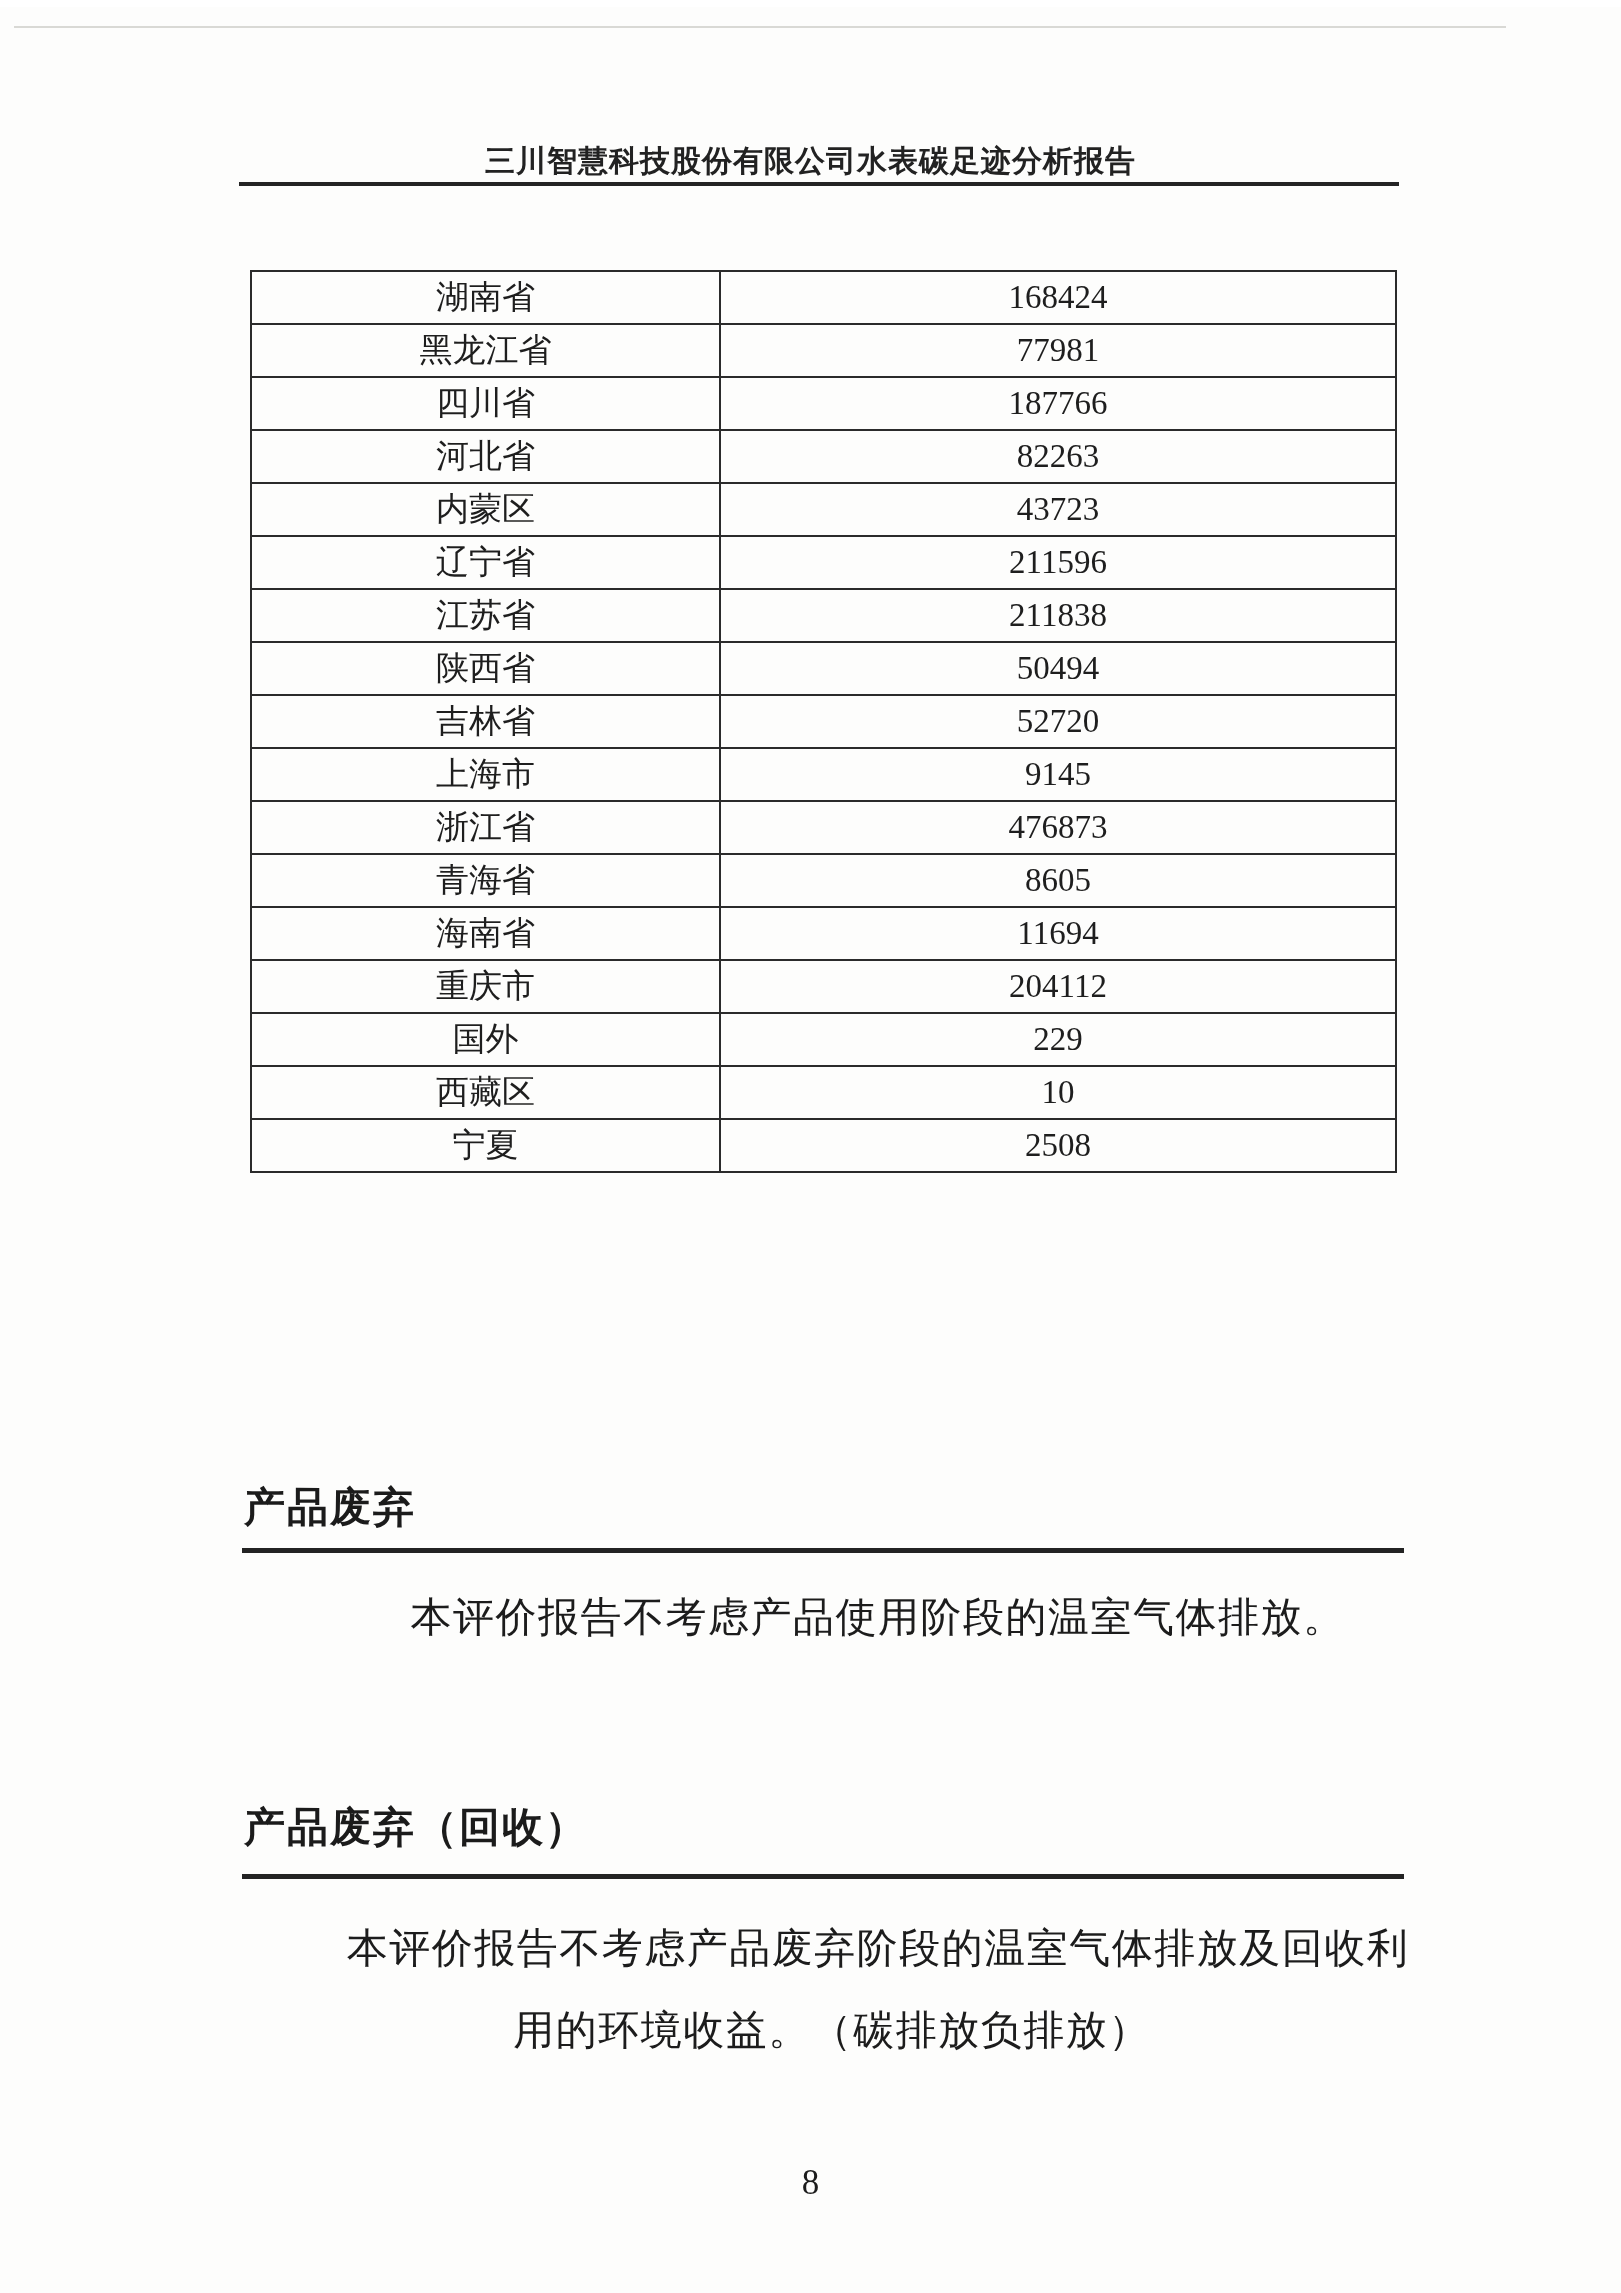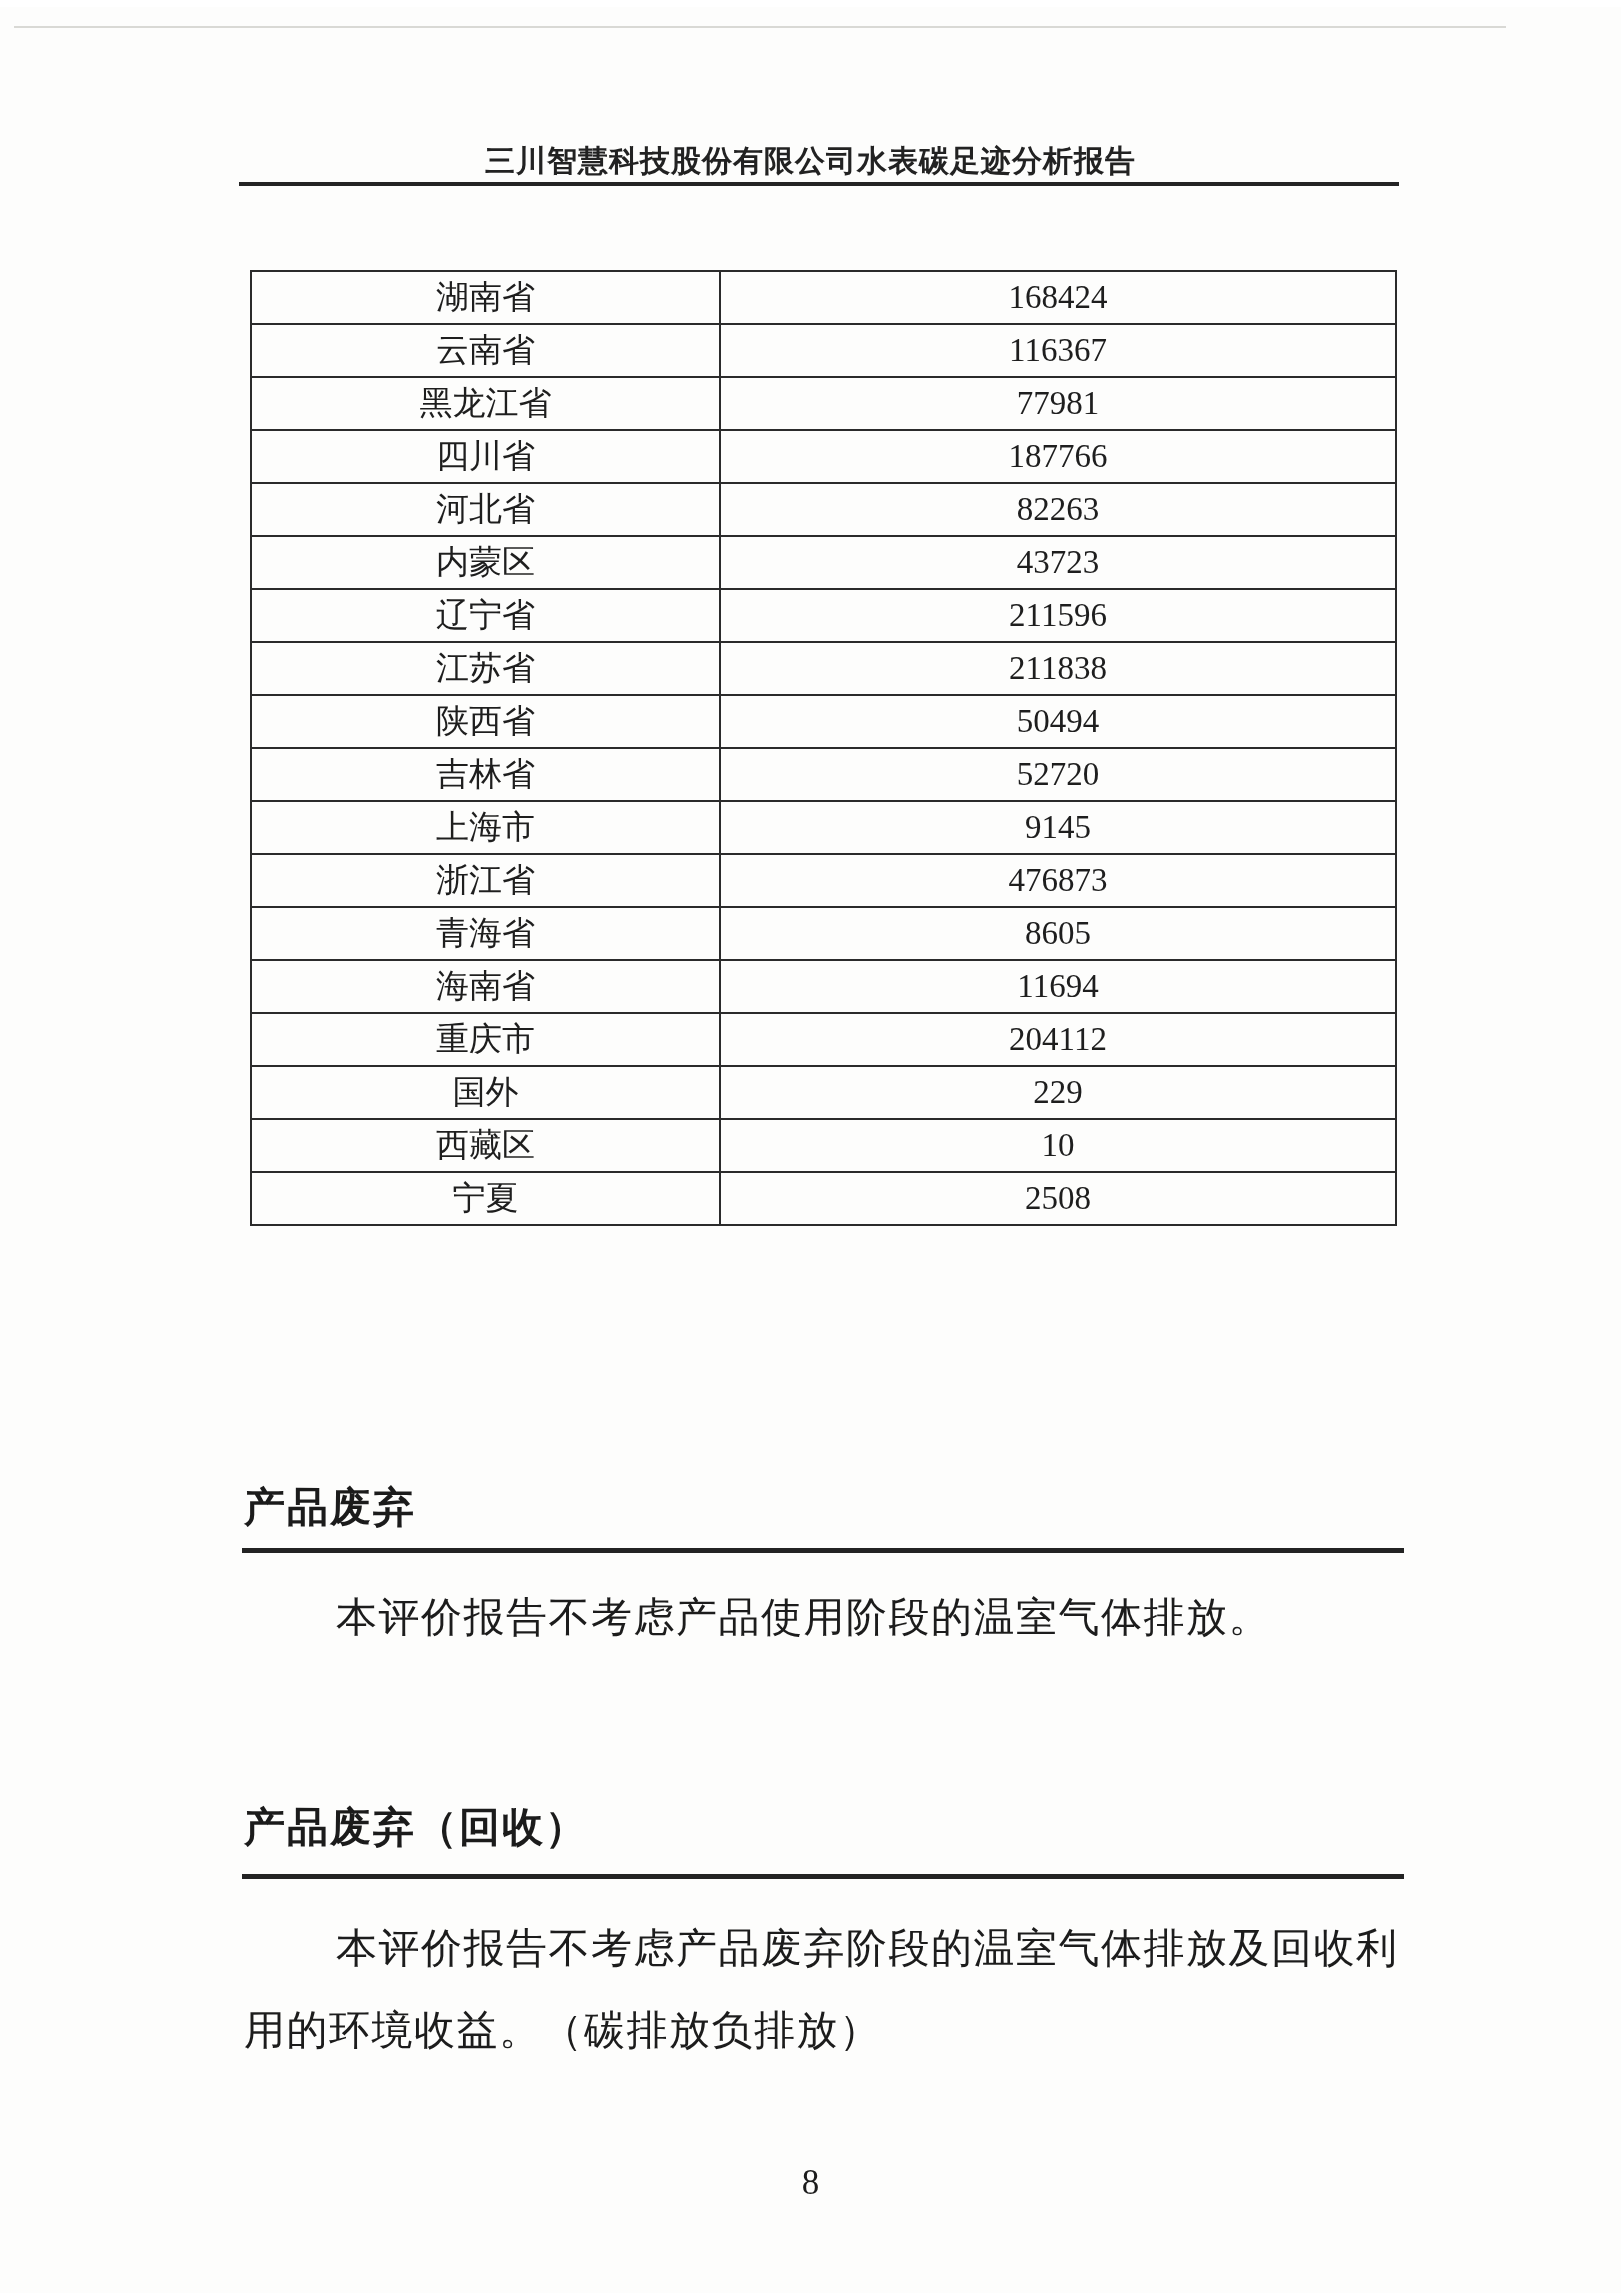--- a/index.html
+++ b/index.html
@@ -95,21 +95,21 @@
 
   
   .section-para {
     position: absolute;
     left: 244px;
     width: 1176px;
     font-size: 41px;
     line-height: 82px;
     letter-spacing: 1.5px;
     text-indent: 92px;
-    text-align: left;
+    text-align: center;
     color: #1c1c1c;
   }
   .s1-para { top: 1569px; }
   .s2-para { top: 1900px; }
 
   
   .page-number {
     position: absolute;
     top: 2156px;
     left: 0;
@@ -129,24 +129,20 @@
   <div class="header-title">三川智慧科技股份有限公司水表碳足迹分析报告</div>
   <div class="header-rule"></div>
 
   <table class="data-table">
     <tbody id="table-body">
     <tr>
       <td class="region-cell">湖南省</td>
       <td class="value-cell">168424</td>
     </tr>
 
-    <tr>
-      <td class="region-cell">云南省</td>
-      <td class="value-cell">116367</td>
-    </tr>
 
     <tr>
       <td class="region-cell">黑龙江省</td>
       <td class="value-cell">77981</td>
     </tr>
 
     <tr>
       <td class="region-cell">四川省</td>
       <td class="value-cell">187766</td>
     </tr>

